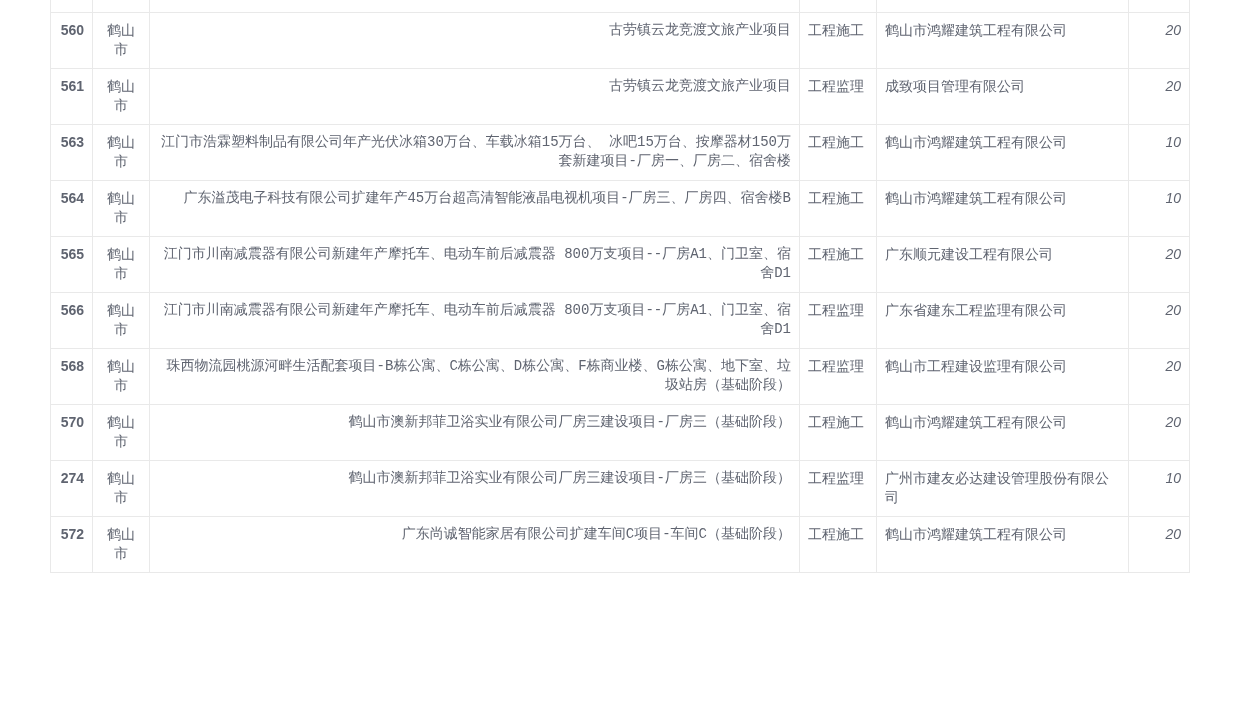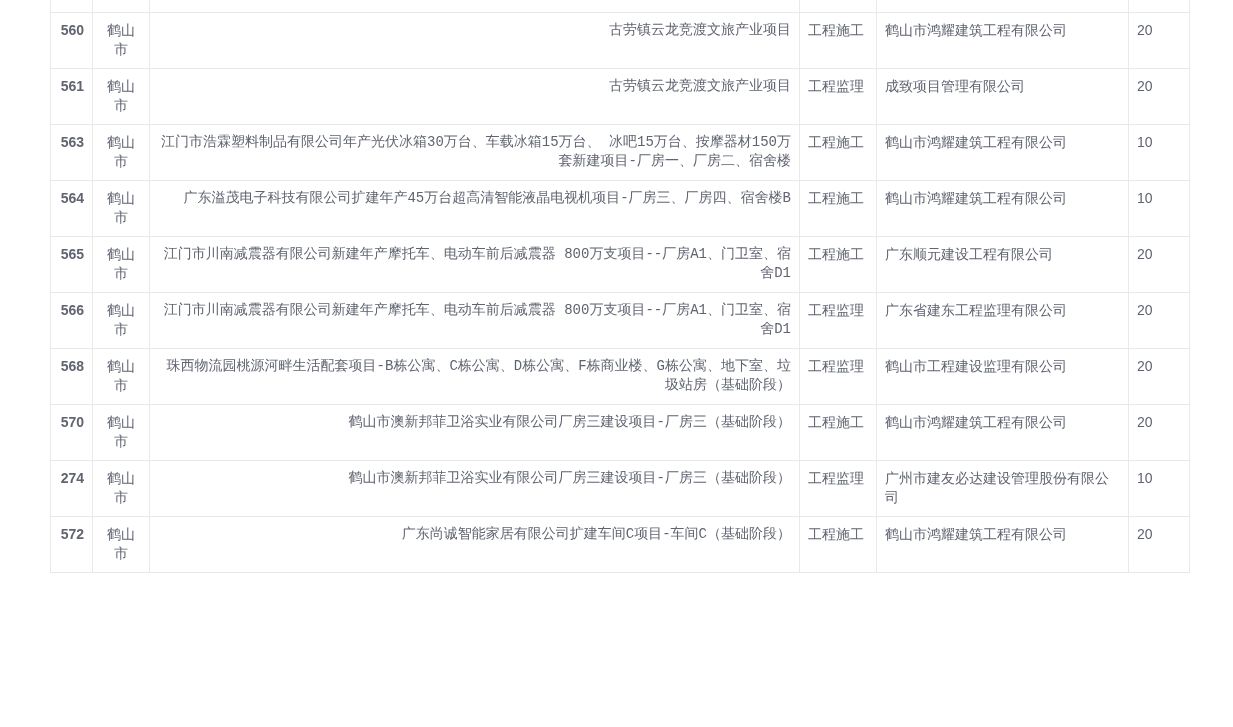--- a/index.html
+++ b/index.html
@@ -36,21 +36,21 @@
   }
   tr.partial-top td {
     height: 12px;
     padding: 0;
   }
   td.c-id     { text-align: right; font-weight: bold; }
   td.c-city   { text-align: center; }
   td.c-proj   { text-align: right; font-family: Liberation Mono, monospace; }
   td.c-type   { }
   td.c-comp   { text-align: left; padding-left: 10px; }
-  td.c-score  { text-align: left; }
+  td.c-score  { text-align: right; font-style: italic; }
 </style>
 </head>
 <body>
 
 <div class="table-wrap">
   <table class="records">
     <colgroup>
       <col style="width:42px">
       <col style="width:57px">
       <col style="width:650px">

